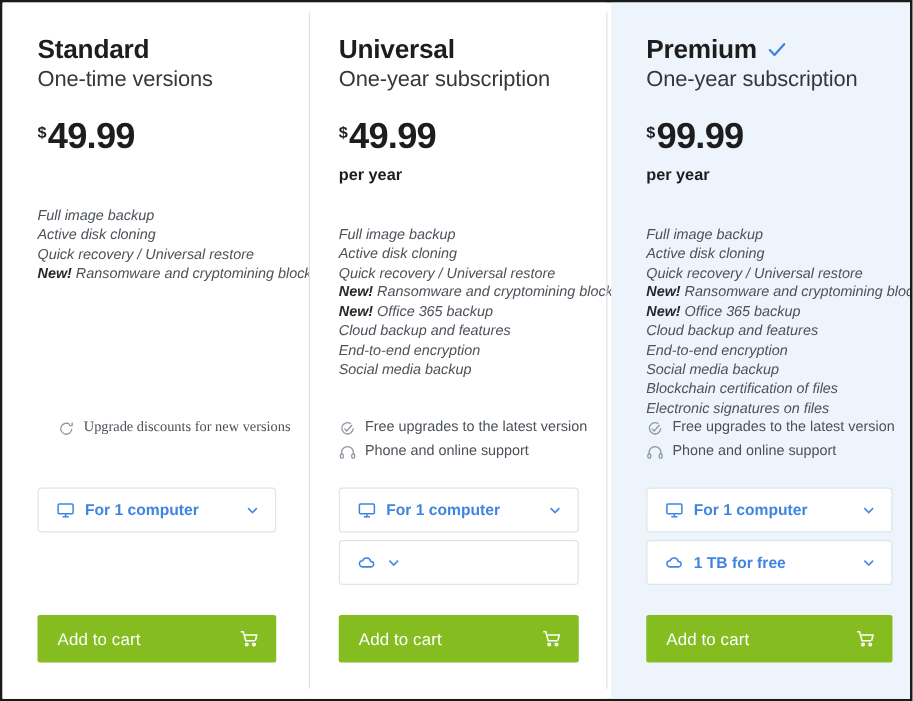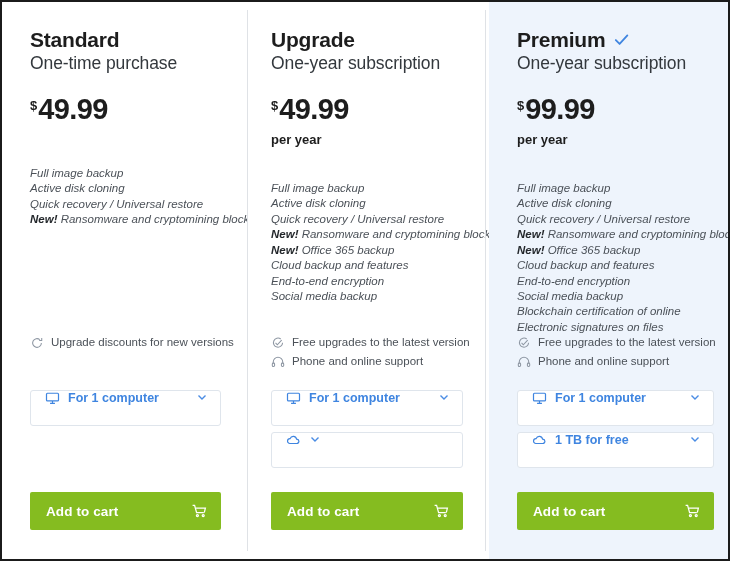--- a/index.html
+++ b/index.html
@@ -135,21 +135,21 @@
     font-weight: bold;
   }
 
   .support-block {
     position: absolute;
     left: 0;
     right: 0;
     top: 333px;
     padding-left: inherit;
   }
-  .plan.standard .support-block { padding-left: 28px; }
+  .plan.standard .support-block { padding-left: 44px; font-family: Liberation Serif, serif; }
   .plan.advanced .support-block { padding-left: 24px; }
   .plan.premium .support-block { padding-left: 28px; }
 
   .support-row {
     display: flex;
     align-items: center;
     gap: 7px;
     margin-bottom: 4px;
     font-size: 11.5px;
     color: #4b5158;
@@ -176,20 +176,21 @@
   .plan.premium .selectors { padding: 0 22px 0 28px; }
 
   .selector {
     box-sizing: border-box;
     width: 100%;
     height: 36px;
     border: 1px solid #dfe5ec;
     border-radius: 3px;
     background: #ffffff;
     display: flex;
+    align-items: center;
     padding: 0 12px 0 14px;
     margin-bottom: 6px;
     cursor: pointer;
   }
   .sel-icon {
     width: 15px;
     height: 15px;
     display: inline-flex;
     align-items: center;
     justify-content: center;
@@ -233,21 +234,21 @@
     border-radius: 2px;
     display: flex;
     align-items: center;
     justify-content: space-between;
     padding: 0 14px 0 16px;
     cursor: pointer;
     font-family: "Liberation Sans", sans-serif;
   }
   .cart-label {
     font-size: 13.5px;
-    font-weight: bold;
+    font-weight: normal;
     color: #ffffff;
     letter-spacing: 0.1px;
   }
   .cart-icon {
     width: 16px;
     height: 16px;
     color: #ffffff;
     display: inline-flex;
     align-items: center;
     justify-content: center;
@@ -257,21 +258,21 @@
 </head>
 <body>
 
 <div class="page">
   <div class="inner">
 
     <div class="plan standard">
       <div class="plan-title-row">
         <div class="plan-title">Standard</div>
       </div>
-      <div class="plan-subtitle">One-time purchase</div>
+      <div class="plan-subtitle">One-time versions</div>
 
       <div class="price-row">
         <span class="currency">$</span>
         <span class="price-amount">49.99</span>
       </div>
       <div class="price-period empty"></div>
 
       <div class="features">
         <div class="feature"><b></b><span>Full image backup</span></div>
         <div class="feature"><b></b><span>Active disk cloning</span></div>
@@ -318,21 +319,21 @@
                 <circle cx="6.4" cy="12.6" r="1"></circle>
                 <circle cx="12.2" cy="12.6" r="1"></circle>
             </svg>
           </span>
         </button>
       </div>
     </div>
 
     <div class="plan advanced">
       <div class="plan-title-row">
-        <div class="plan-title">Upgrade</div>
+        <div class="plan-title">Universal</div>
       </div>
       <div class="plan-subtitle">One-year subscription</div>
 
       <div class="price-row">
         <span class="currency">$</span>
         <span class="price-amount">49.99</span>
       </div>
       <div class="price-period">per year</div>
 
       <div class="features">
@@ -431,21 +432,21 @@
 
       <div class="features">
         <div class="feature"><b></b><span>Full image backup</span></div>
         <div class="feature"><b></b><span>Active disk cloning</span></div>
         <div class="feature"><b></b><span>Quick recovery / Universal restore</span></div>
         <div class="feature"><b>New! </b><span>Ransomware and cryptomining blocker</span></div>
         <div class="feature"><b>New! </b><span>Office 365 backup</span></div>
         <div class="feature"><b></b><span>Cloud backup and features</span></div>
         <div class="feature"><b></b><span>End-to-end encryption</span></div>
         <div class="feature"><b></b><span>Social media backup</span></div>
-        <div class="feature"><b></b><span>Blockchain certification of online</span></div>
+        <div class="feature"><b></b><span>Blockchain certification of files</span></div>
         <div class="feature"><b></b><span>Electronic signatures on files</span></div>
       </div>
 
       <div class="support-block">
         <div class="support-row">
           <span class="support-icon">
             <svg viewBox="0 0 16 16" width="14" height="14" fill="none" stroke="currentColor" stroke-width="1.2">
               <path d="M13.2 7.6a5.2 5.2 0 1 1-2.1-4.2"></path>
                 <path d="M5.2 7.9l2 2.1 5-5.4"></path>
             </svg>

